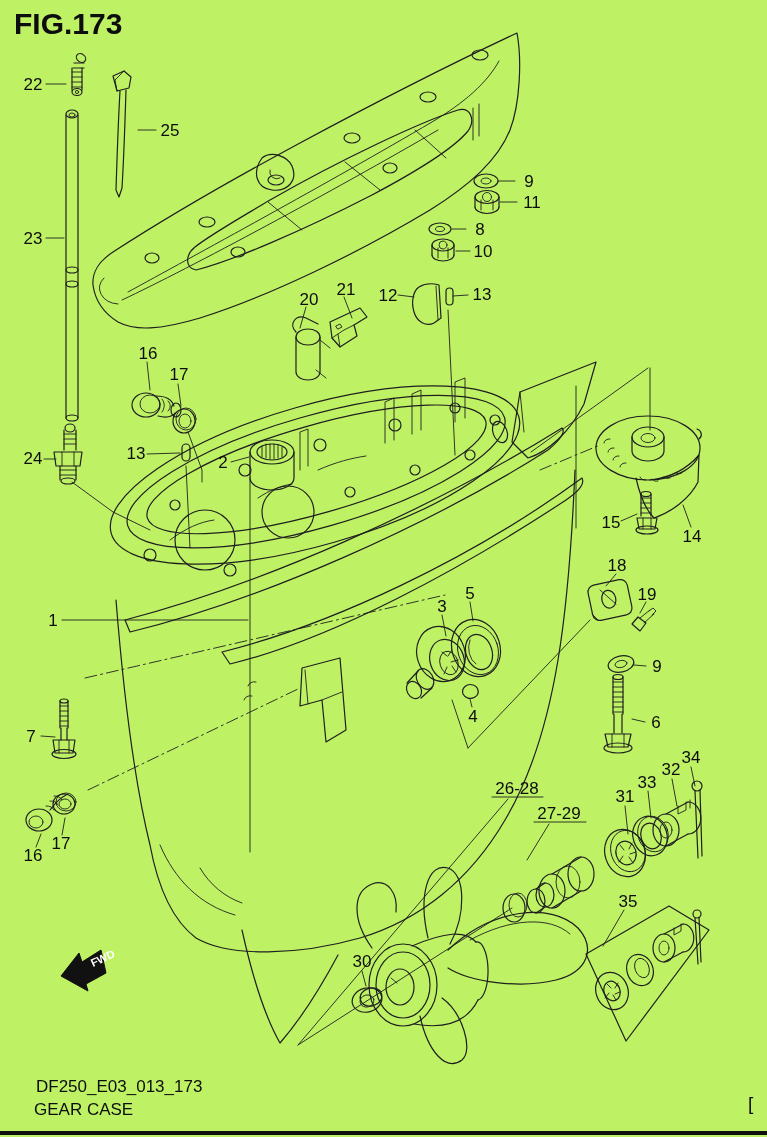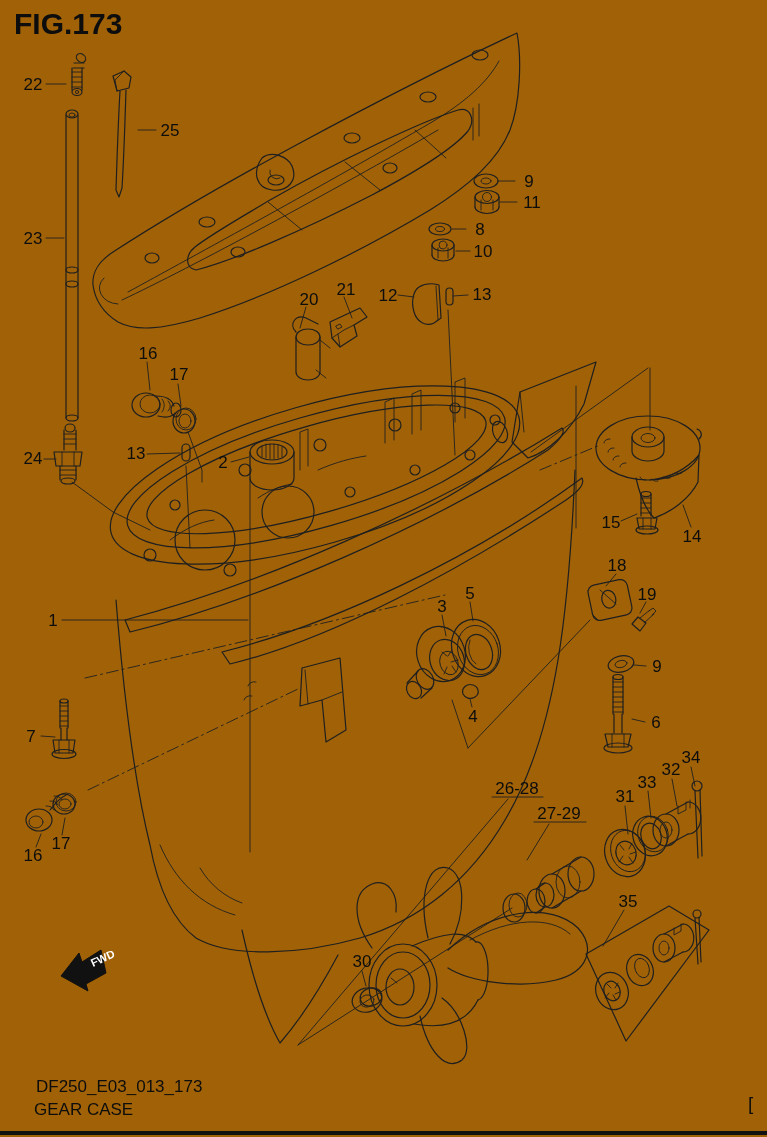--- a/index.html
+++ b/index.html
@@ -1,16 +1,16 @@
 <!DOCTYPE html>
 <html><head>
 <meta charset="utf-8">
 <style>
   html,body{margin:0;padding:0;background:#ffffff}
-  .page{position:relative;width:767px;height:1137px;background:#a16207;overflow:hidden}
+  .page{position:relative;width:767px;height:1137px;background:#bef264;overflow:hidden}
   svg{display:block}
   .ln{fill:none;stroke:#1f1f1f;stroke-width:1.2;stroke-linecap:round;stroke-linejoin:round}
   .thin{stroke-width:0.9}
   .dash{stroke-dasharray:12 4 2 4}
   .callout{font-family:"Liberation Sans",sans-serif;font-size:17px;fill:#0d0d0d;text-anchor:middle;dominant-baseline:central}
   .title{font-family:"Liberation Sans",sans-serif;font-size:30px;font-weight:bold;fill:#0d0d0d}
   .caption{font-family:"Liberation Sans",sans-serif;font-size:17px;fill:#0d0d0d}
   .bracket{font-family:"Liberation Sans",sans-serif;font-size:19px;fill:#0d0d0d}
   .fwdtxt{font-family:"Liberation Sans",sans-serif;font-size:11px;font-weight:bold;fill:#ffffff}
 </style>

